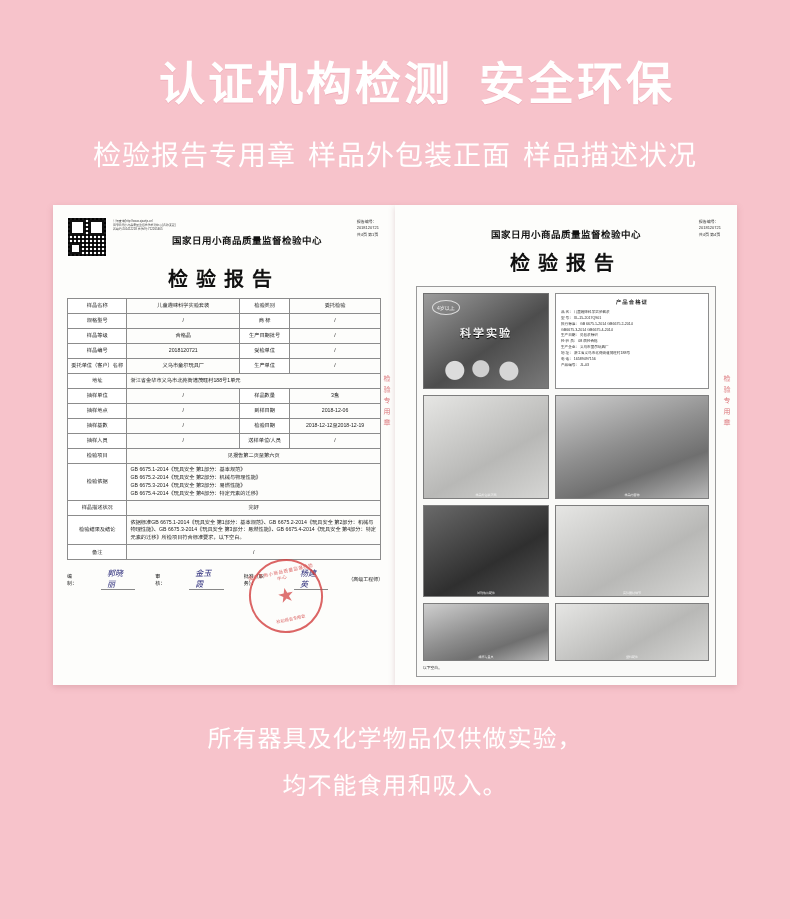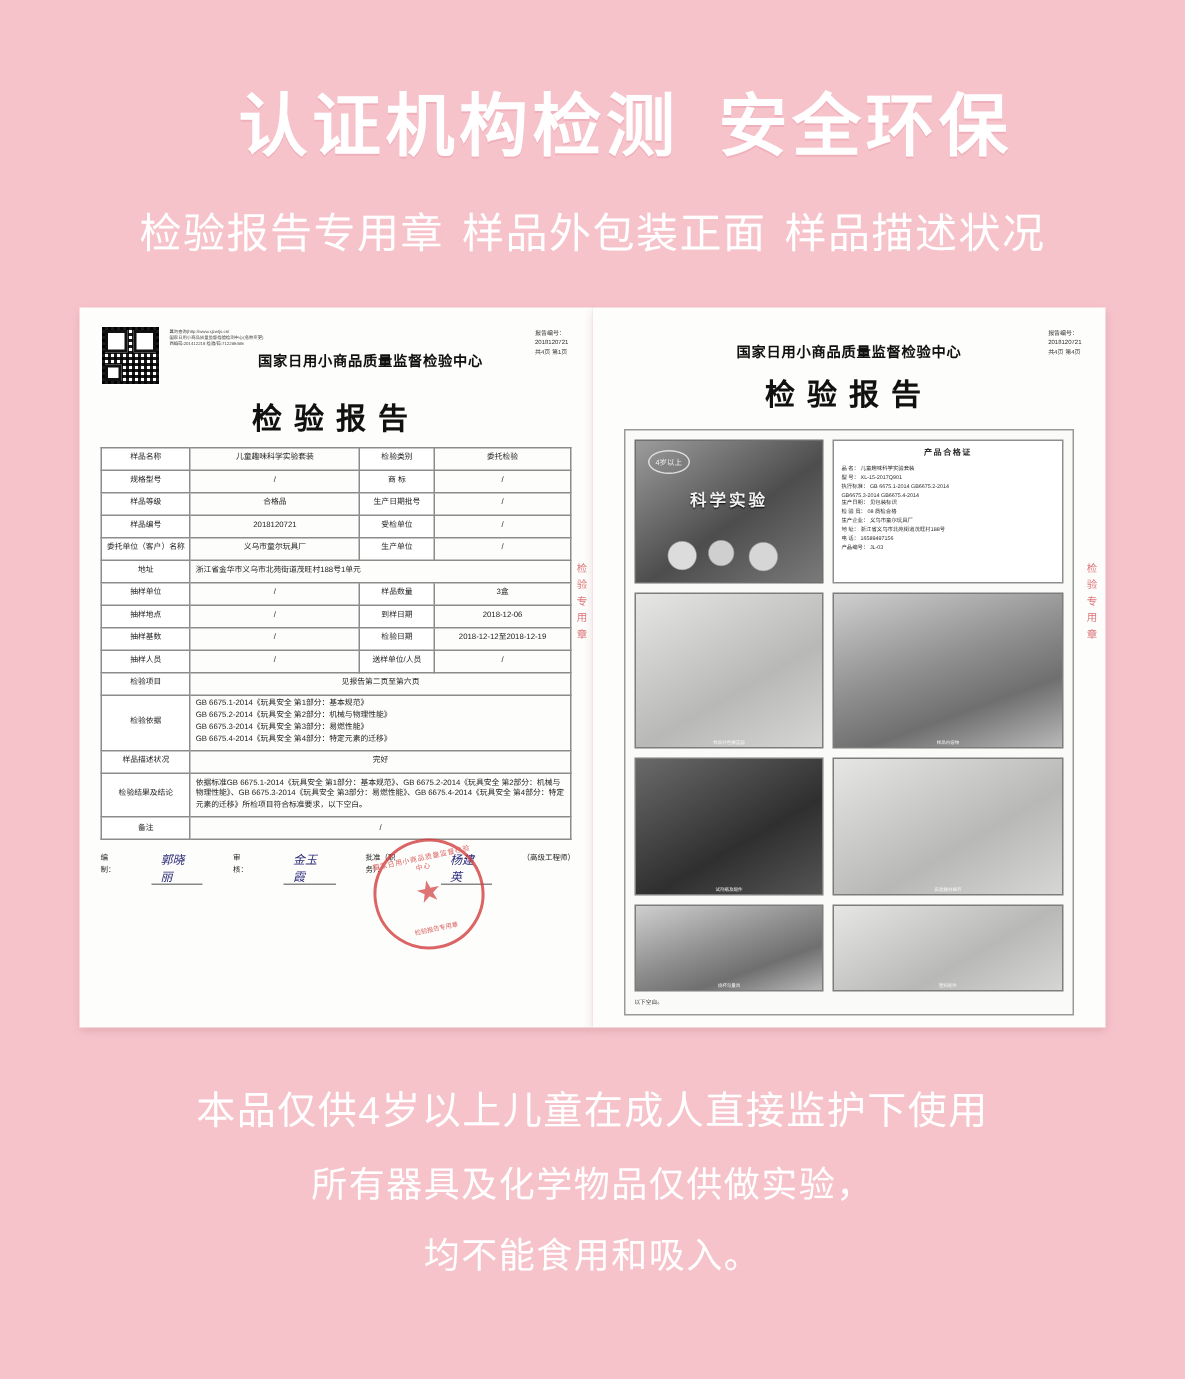--- a/index.html
+++ b/index.html
@@ -128,21 +128,21 @@
   td.tall { height: 46px; }
   td.tall2 { height: 60px; }
   td.tall3 { height: 26px; }
 
   .sig-row {
     margin-top: 7px;
     display: flex;
     gap: 20px;
     font-size: 5px;
     color: #222;
-    align-items: flex-start;
+    align-items: center;
   }
   .sig-row span.hand {
     font-family: "DejaVu Serif", serif;
     font-style: italic;
     font-size: 8px;
     color: #2b2b7a;
     border-bottom: .5px solid #888;
     padding: 0 6px;
   }
 
@@ -455,16 +455,15 @@
       </div>
 
       <div class="panel-foot">以下空白。</div>
     </div>
 
     <div class="vstamp r">检验专用章</div>
   </div>
 </div>
 
 <div class="footer">
-  <div class="l1">本品仅供4岁以上儿童在成人直接监护下使用</div>
   <div class="l2">所有器具及化学物品仅供做实验，</div>
   <div class="l3">均不能食用和吸入。</div>
 </div>
 
 </body></html>

